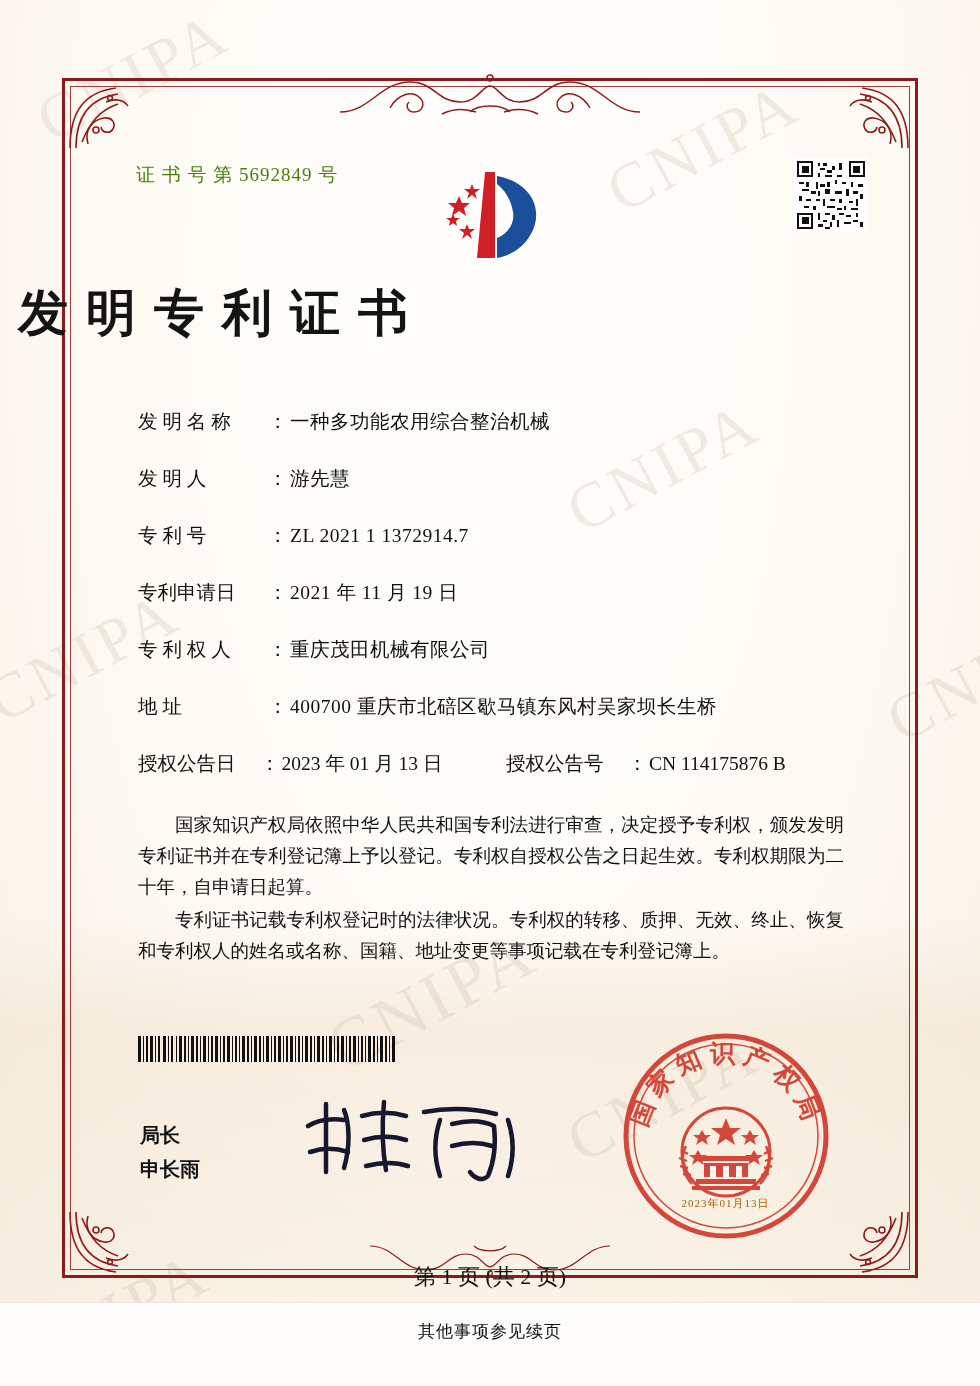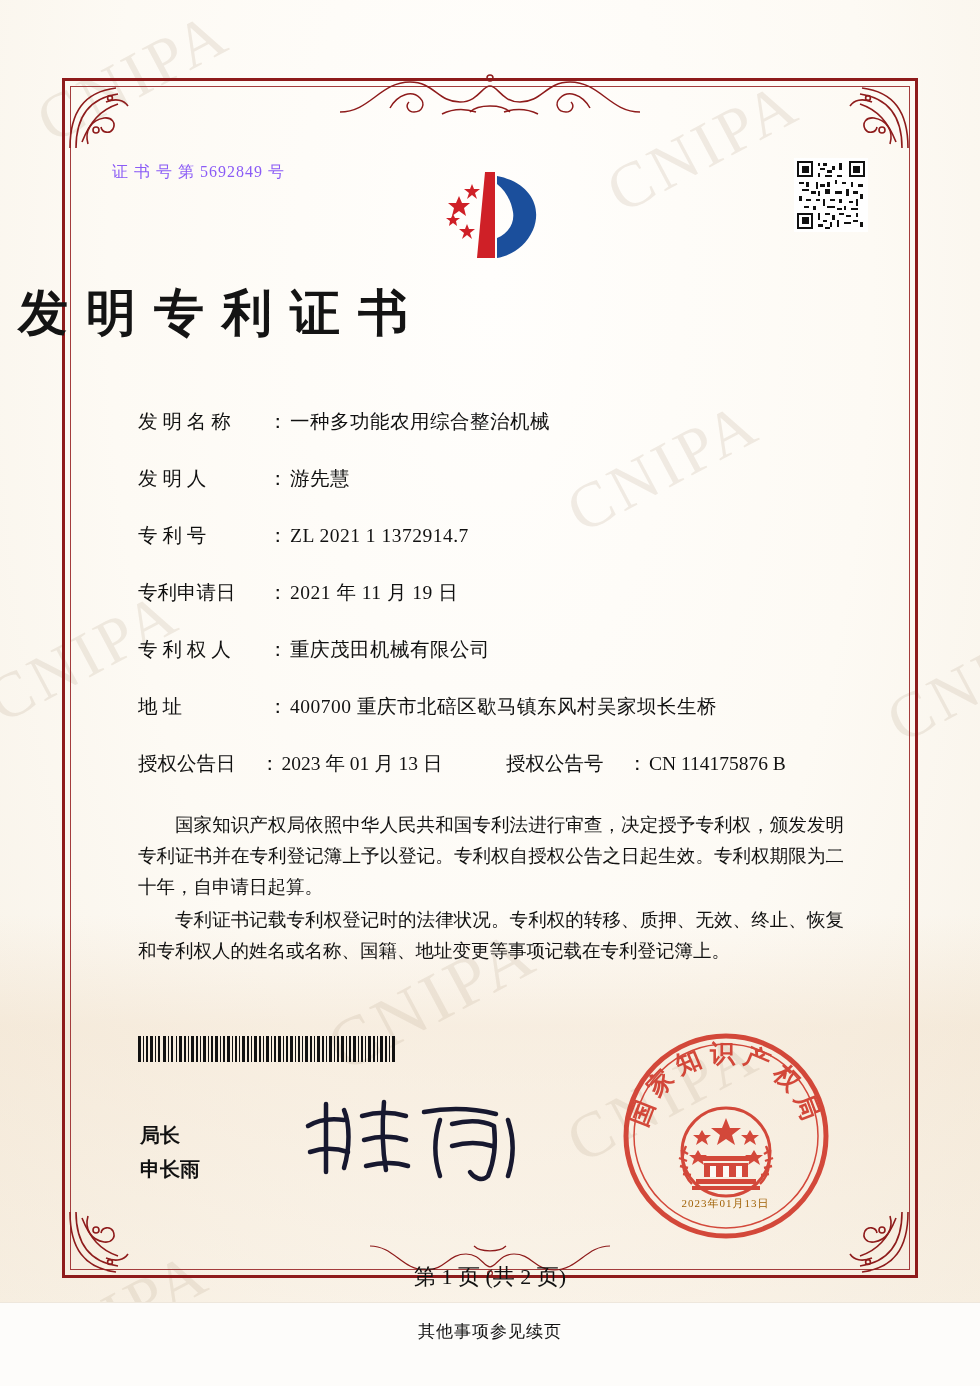--- a/index.html
+++ b/index.html
@@ -89,24 +89,24 @@
     position: absolute;
     left: 330px; top: 1238px;
     width: 320px; height: 48px;
     color: #8e1b1b;
     transform: scaleY(-1);
   }
 
   
   .cert-no {
     position: absolute;
-    left: 112px; top: 162px;
-    font-size: 16px;
+    left: 136px; top: 162px;
+    font-size: 19px;
     letter-spacing: 1px;
-    color: #8b5cf6;
+    color: #4d7c0f;
   }
   .qr {
     position: absolute;
     right: 112px; top: 158px;
     width: 74px; height: 74px;
     background: #fff;
     padding: 3px;
     box-sizing: border-box;
   }
   .qr svg { display:block; }

